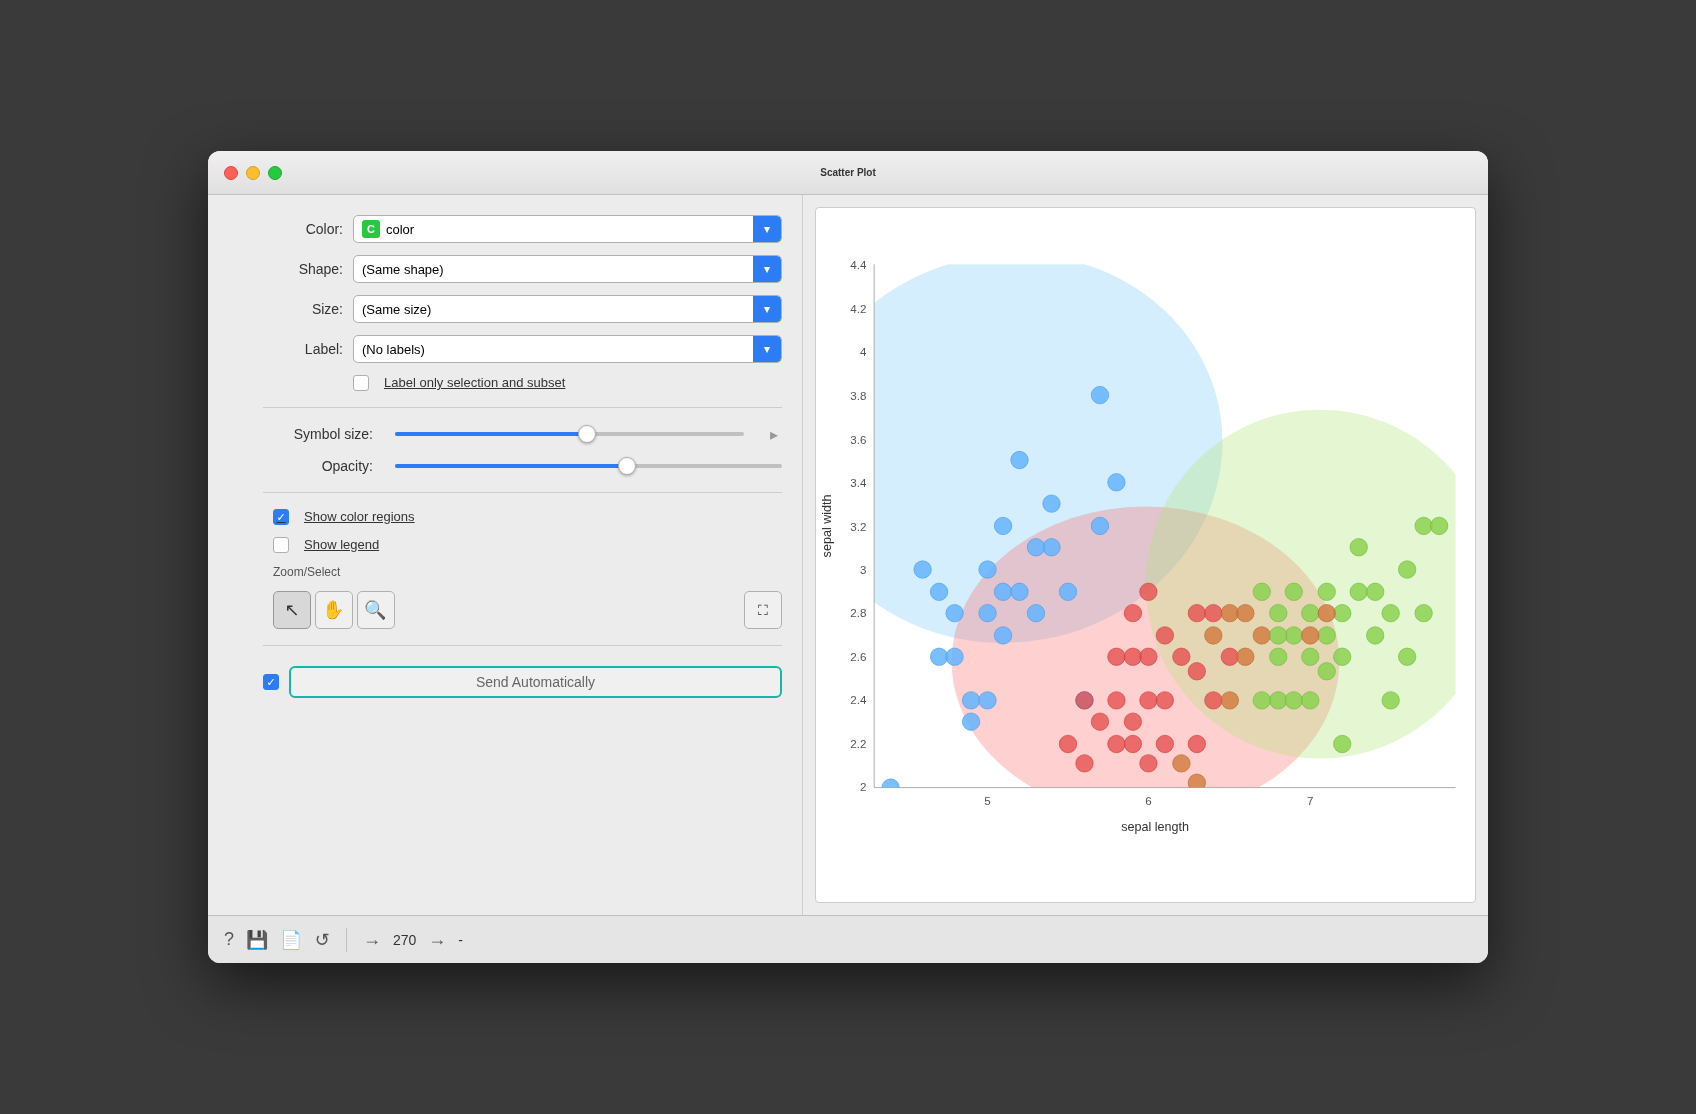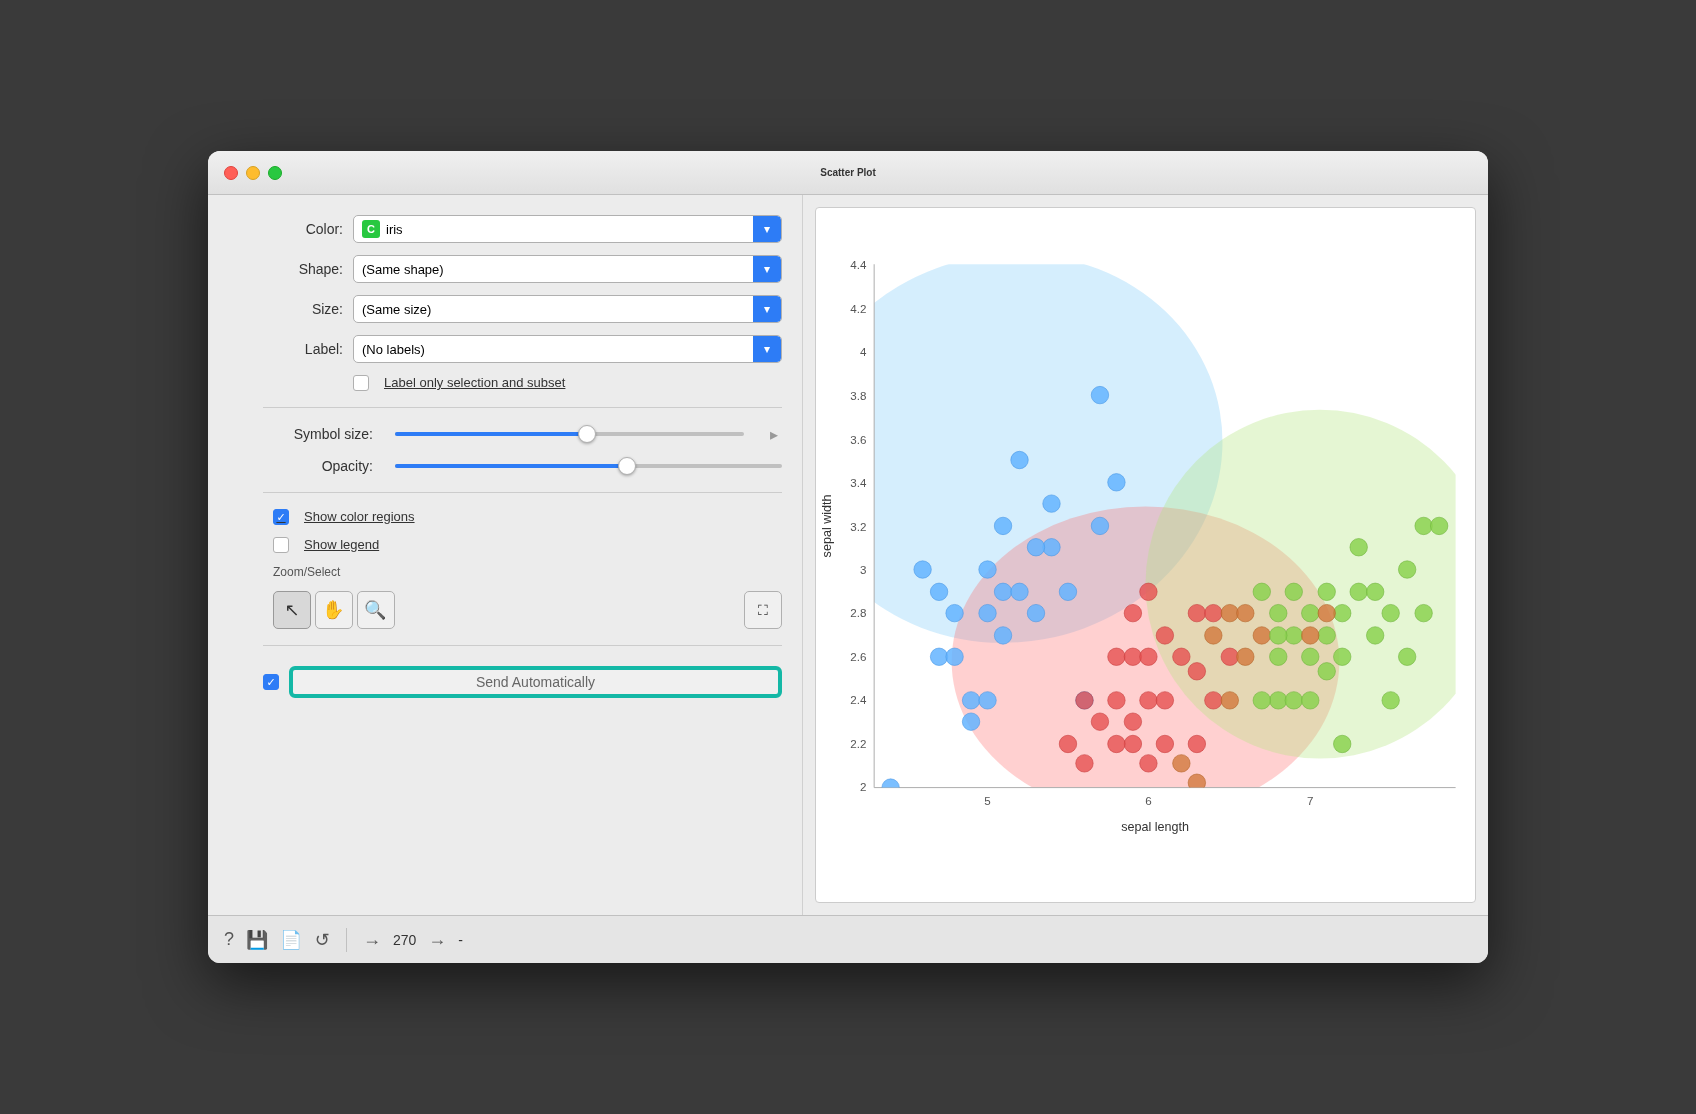--- a/index.html
+++ b/index.html
@@ -237,21 +237,21 @@
     .send-row {
       display: flex;
       align-items: center;
       gap: 10px;
       margin-top: 4px;
     }
     .send-btn {
       flex: 1;
       height: 32px;
       background: #f0f0f0;
-      border: 4px solid #14b8a6;
+      border: 2px solid #14b8a6;
       border-radius: 6px;
       display: flex;
       align-items: center;
       justify-content: center;
       font-size: 14px;
       color: #666;
       cursor: pointer;
     }
     .bottom-bar {
       height: 48px;
@@ -308,21 +308,21 @@
 
   <div class="content">
 
     <div class="left-panel">
 
       <div class="form-row">
         <span class="form-label">Color:</span>
         <div class="select-wrapper">
           <div class="select-field">
             <span class="color-tag">C</span>
-            <span>iris</span>
+            <span>color</span>
             <div class="select-arrow">▾</div>
           </div>
         </div>
       </div>
 
       <div class="form-row">
         <span class="form-label">Shape:</span>
         <div class="select-wrapper">
           <div class="select-field">
             <span>(Same shape)</span>

